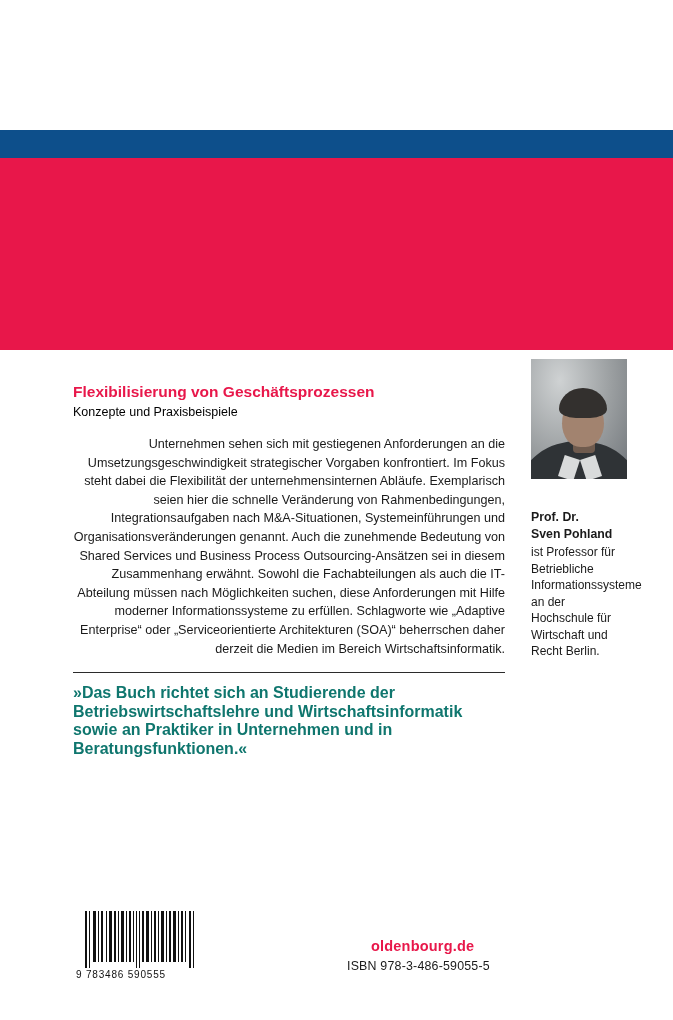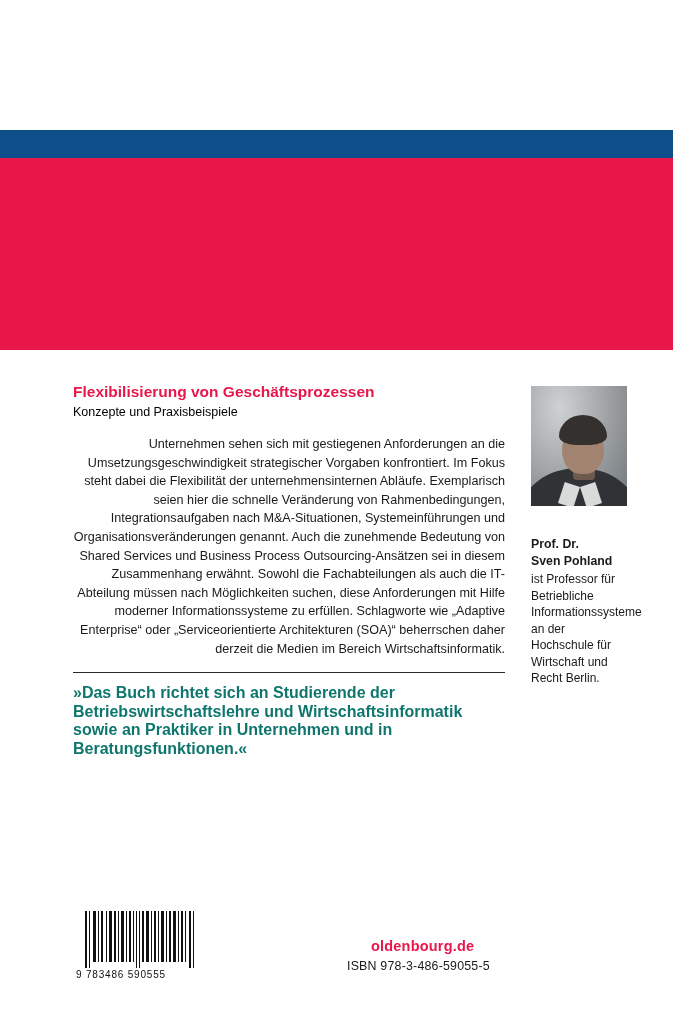--- a/index.html
+++ b/index.html
@@ -92,21 +92,21 @@
     font-size: 16px;
     line-height: 18.6px;
     font-weight: bold;
     color: #0f766e;
   }
 
   
   .author-col {
     position: absolute;
     left: 531px;
-    top: 386px;
+    top: 359px;
     width: 96px;
   }
   .author-photo {
     width: 96px;
     height: 120px;
     position: relative;
     overflow: hidden;
     background: linear-gradient(160deg, #b9bcbe 0%, #8e9395 45%, #6d7173 100%);
   }
   .author-photo .bg-light {

